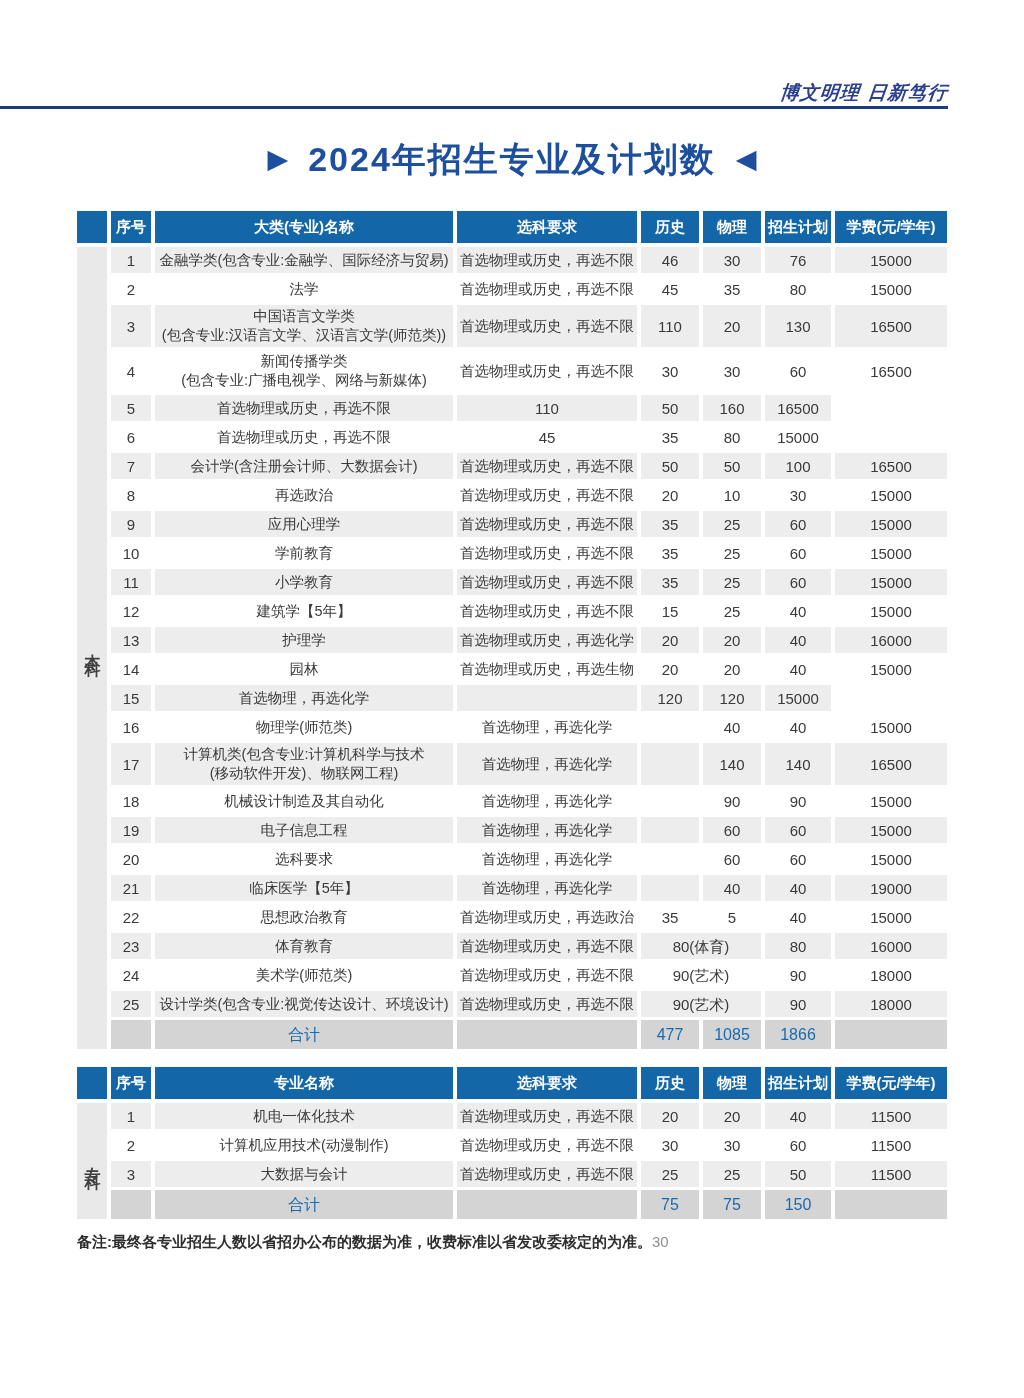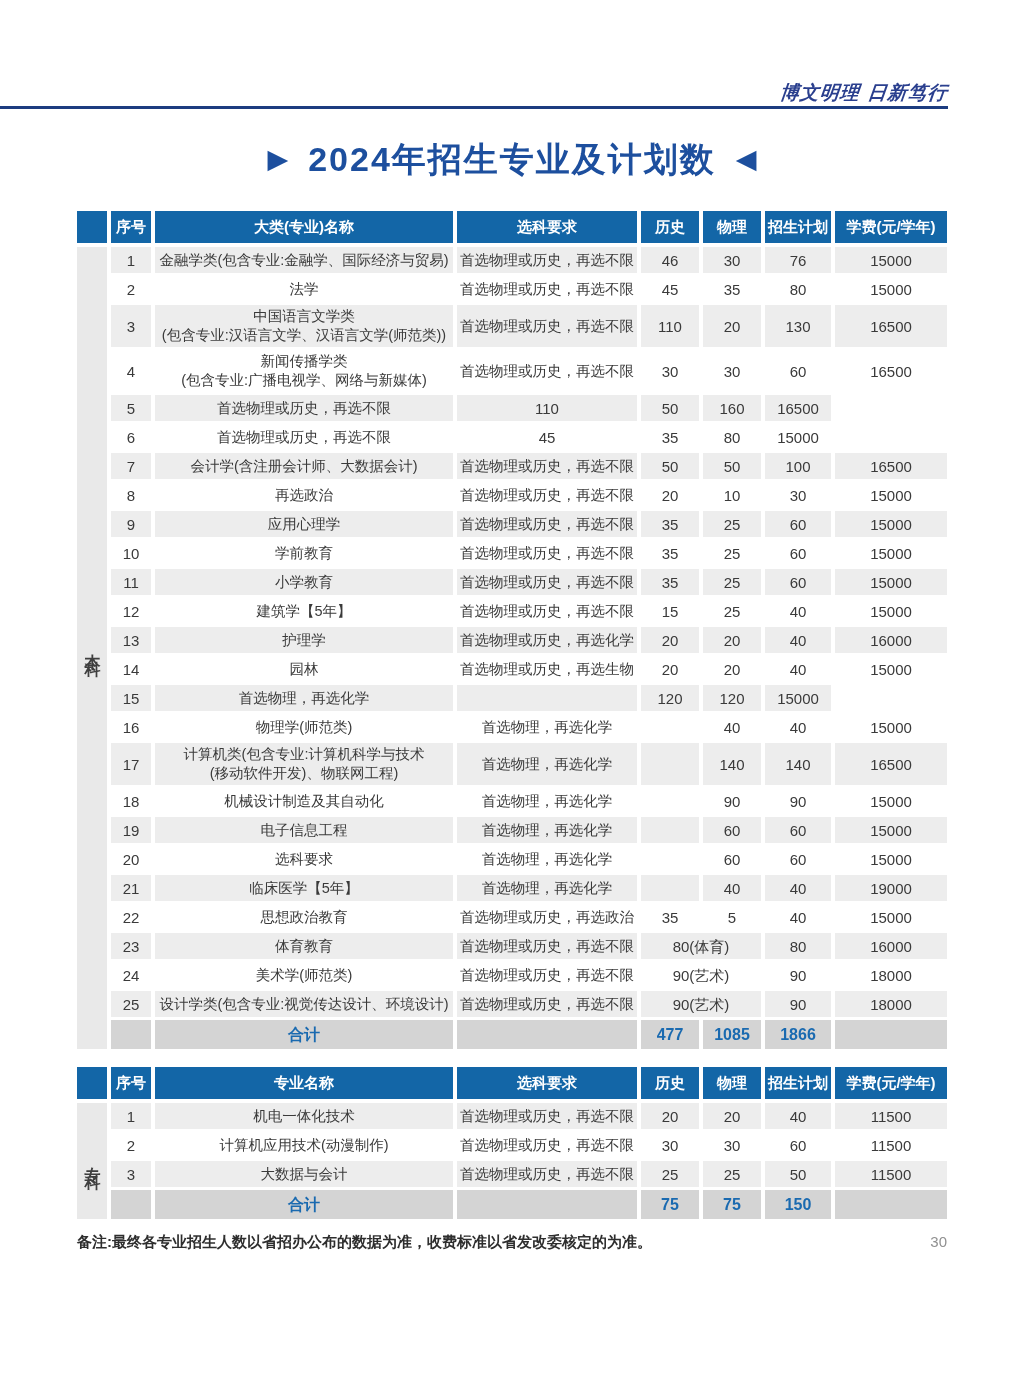--- a/index.html
+++ b/index.html
@@ -71,26 +71,26 @@
   .cell{
     min-height:26px;display:flex;flex-direction:column;
     align-items:center;justify-content:center;
     font-size:14.5px;line-height:19px;text-align:center;padding:2px 1px;
     background:#ffffff;
   }
   .row.odd .cell{background:var(--row-gray);}
   .num{font-size:15px;}
   .merged{grid-column:4 / span 2;text-align:right;}
   .row.total .cell{background:var(--total-gray);min-height:29px;}
-  .row.total .cell{font-weight:bold;}
+  .row.total .cell{font-weight:normal;}
   .total-label,.total-num{color:var(--total-text-blue);font-weight:bold;font-size:16px;}
   
   .footer{
     width:870px;margin:14px auto 0 auto;
-    display:flex;justify-content:space-between;align-items:flex-start;
+    display:flex;justify-content:flex-start;align-items:flex-start;
   }
   .note{font-size:15px;font-weight:bold;color:#2e2e2e;}
   .page-number{font-size:15px;color:#909090;}
 </style>
 </head>
 <body>
 
 <div class="motto">博文明理 日新笃行</div>
 <div class="top-rule"></div>
 

